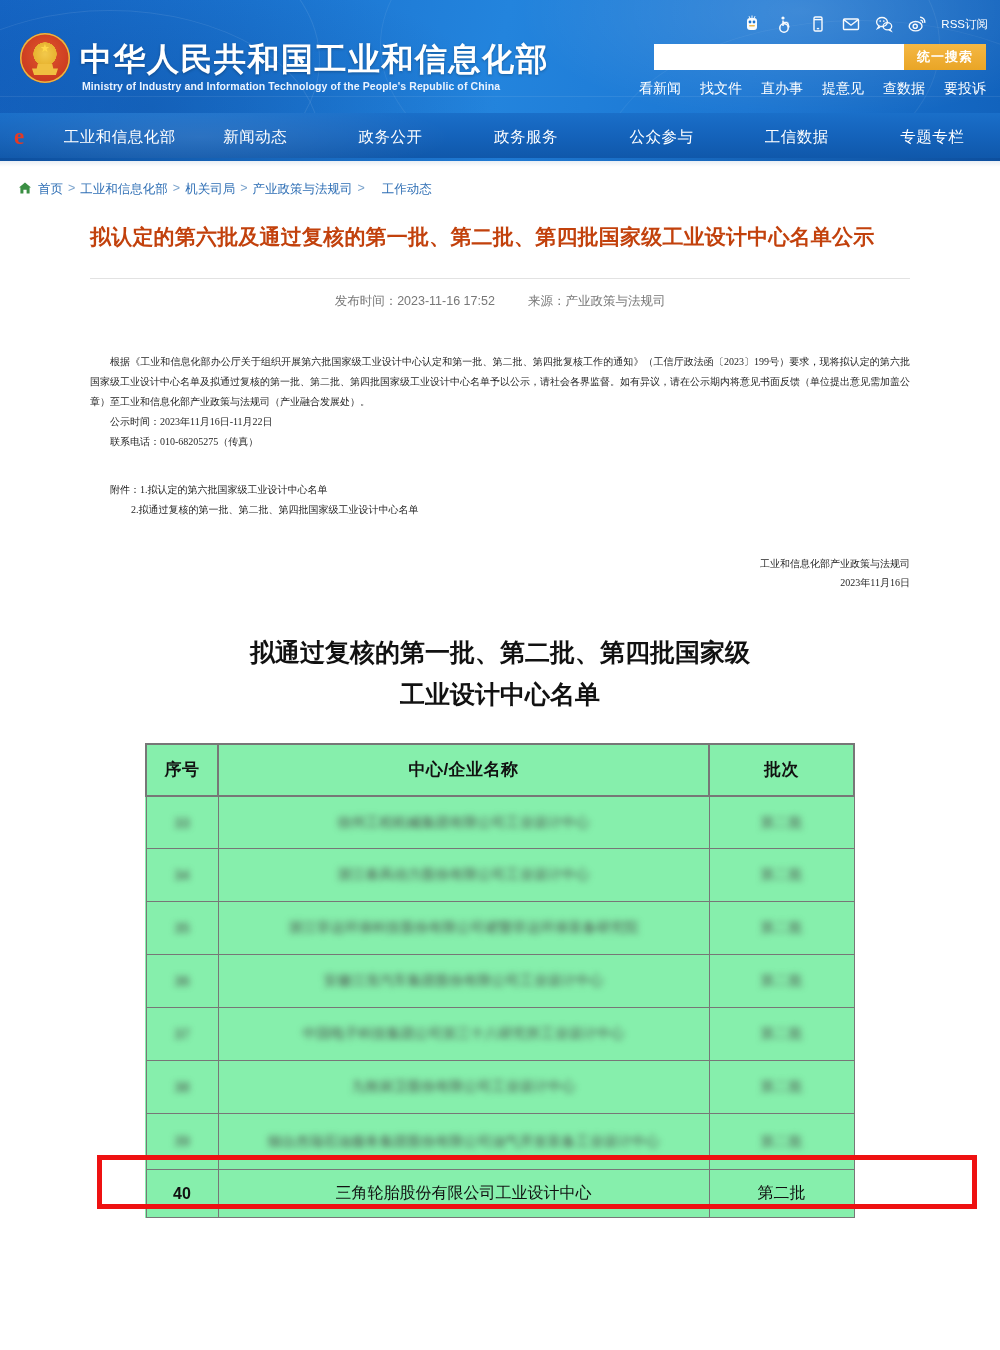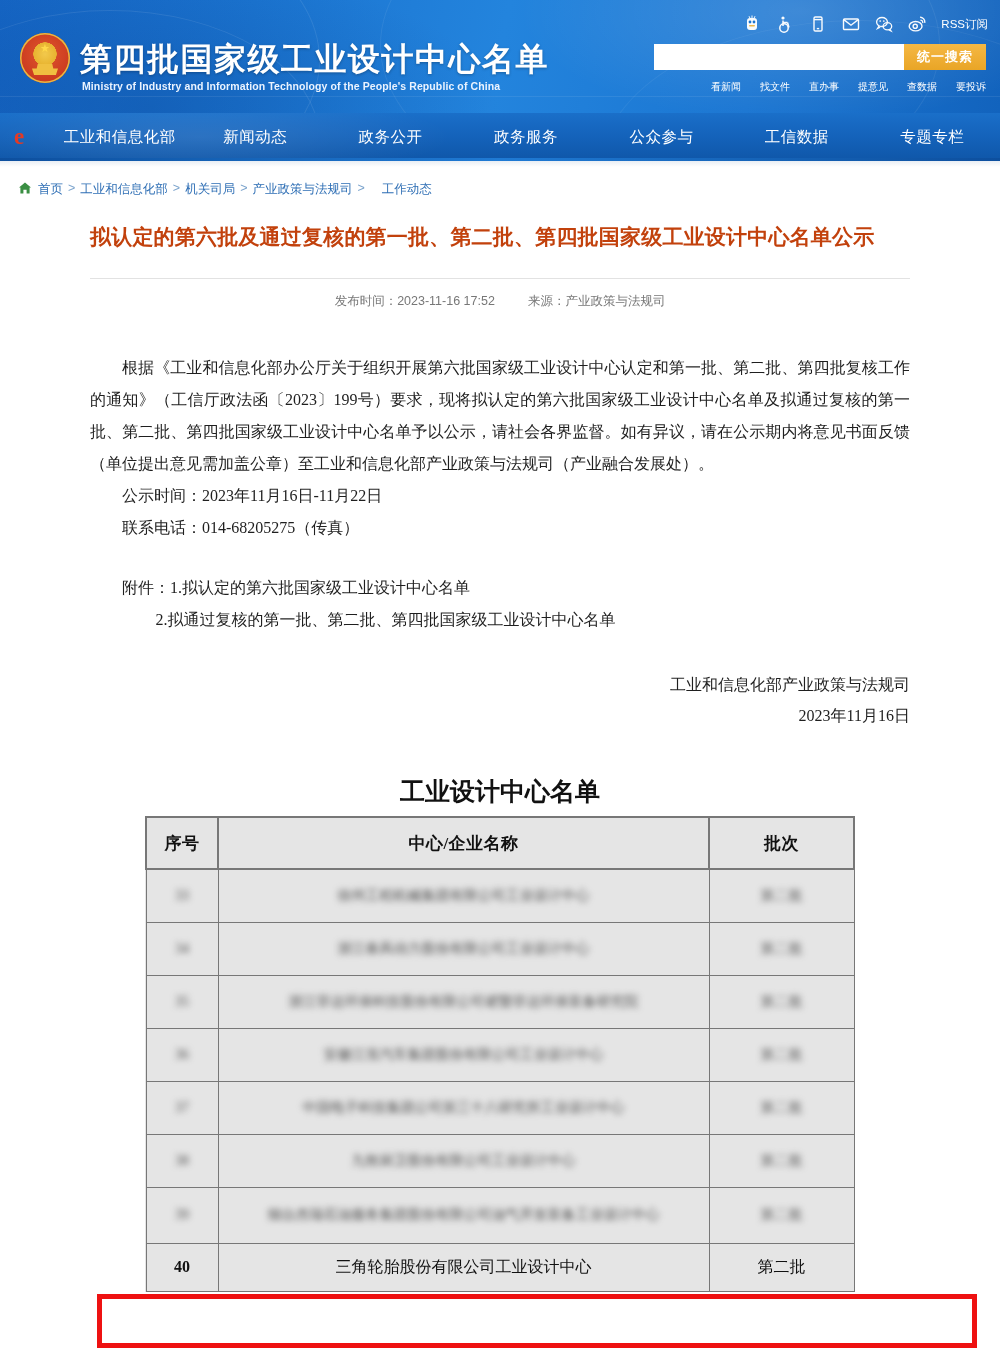--- a/index.html
+++ b/index.html
@@ -88,21 +88,21 @@
     background: linear-gradient(#f5b844, #e9a526);
     color: #ffffff; font-size: 13px; font-weight: bold;
     font-family: "Liberation Sans", sans-serif;
     letter-spacing: 1px;
   }
   .quick-links {
     position: absolute; right: 14px; top: 80px;
     display: flex; gap: 19px;
   }
   .quick-links a {
-    color: #ffffff; font-size: 10px; text-decoration: none; white-space: nowrap; font-family: Liberation Mono, monospace;
+    color: #ffffff; font-size: 14px; text-decoration: none; white-space: nowrap; font-family: Liberation Mono, monospace;
   }
 
   
   .nav {
     position: relative;
     width: 1000px; height: 48px;
     background:
       radial-gradient(ellipse 360px 60px at 20% 50%, rgba(255,255,255,0.10), rgba(255,255,255,0) 70%),
       linear-gradient(180deg, #1a6fc9 0%, #1462ba 50%, #0f56a8 100%);
     display: flex; align-items: center;
@@ -147,43 +147,43 @@
     color: #c2410c; line-height: 1.45; letter-spacing: 0.2px;
   }
   .art-meta-rule { border-top: 1px solid #e2e2e2; margin: 26px 0 0 0; }
   .art-meta {
     text-align: center; font-size: 12.5px; color: #777777;
     padding: 14px 0 0 0;
   }
   .art-meta .gap { display: inline-block; width: 26px; }
 
   .art-body {
-    margin-top: 42px; font-size: 16px; color: #1f1f1f;
+    margin-top: 42px; font-size: 10px; color: #1f1f1f;
     line-height: 2.0; text-align: justify;
     font-family: "Liberation Serif", "DejaVu Serif", serif;
   }
   .art-body p { margin: 0; }
   .indent2 { text-indent: 2em; }
   .art-note { margin-top: 4px; }
   .att-block { margin-top: 28px; }
   .att-line2 { padding-left: 4.1em; }
   .sign { margin-top: 34px; text-align: right; line-height: 1.9; }
 
   
   .list-wrap { width: 820px; margin: 40px auto 0 auto; position: relative; }
   .list-title {
     text-align: center; font-size: 25px; font-weight: bold;
     color: #111111; line-height: 1.65;
     font-family: "Liberation Serif", "DejaVu Serif", serif;
   }
 
   table.center-table {
-    margin: 4px auto 0 auto; border-collapse: collapse;
-    width: 710px; background: #e5e5e5;
-    font-family: Liberation Serif, serif;
+    margin: 28px auto 0 auto; border-collapse: collapse;
+    width: 710px; background: #86efac;
+    font-family: Liberation Sans, sans-serif;
   }
   table.center-table td, table.center-table th {
     border: 1px solid #777777; padding: 0;
     text-align: center; vertical-align: middle;
   }
   table.center-table thead th { border-width: 2px; }
   .col-no { width: 72px; }
   .col-batch { width: 145px; }
   thead th {
     height: 52px; font-size: 17px; font-weight: bold; color: #111111;
@@ -219,21 +219,21 @@
   <div class="hdr-wave w1"></div>
   <div class="hdr-wave w2"></div>
   <div class="hdr-wave w3"></div>
   <div class="hdr-wave w4"></div>
   <div class="hdr-stripe" style="left:0; top:96px; width:1000px;"></div>
 
   <div class="emblem">
     <span class="star">★</span>
     <span class="gear"></span>
   </div>
-  <div class="brand-cn">第四批国家级工业设计中心名单</div>
+  <div class="brand-cn">中华人民共和国工业和信息化部</div>
   <div class="brand-en">Ministry of Industry and Information Technology of the People's Republic of China</div>
 
   <div class="hdr-icons">
     <span title="">
       <svg class="ico" viewBox="0 0 20 20">
           <rect x="5" y="4" width="10" height="12" rx="3" fill="#fff"></rect>
           <circle cx="8" cy="8" r="1.4" fill="#1b74d0"></circle>
           <circle cx="12" cy="8" r="1.4" fill="#1b74d0"></circle>
           <rect x="7" y="11" width="6" height="1.6" rx="0.8" fill="#f5b844"></rect>
           <path d="M10 1.5 L10 4 M7 2.2 L8 4.2 M13 2.2 L12 4.2" stroke="#fff" stroke-width="1"></path>
@@ -333,36 +333,37 @@
   <div class="art-meta-rule"></div>
   <div class="art-meta">
     <span>发布时间：</span><span>2023-11-16 17:52</span>
     <span class="gap"></span>
     <span>来源：</span><span>产业政策与法规司</span>
   </div>
 
   <div class="art-body">
     <p class="indent2">根据《工业和信息化部办公厅关于组织开展第六批国家级工业设计中心认定和第一批、第二批、第四批复核工作的通知》（工信厅政法函〔2023〕199号）要求，现将拟认定的第六批国家级工业设计中心名单及拟通过复核的第一批、第二批、第四批国家级工业设计中心名单予以公示，请社会各界监督。如有异议，请在公示期内将意见书面反馈（单位提出意见需加盖公章）至工业和信息化部产业政策与法规司（产业融合发展处）。</p>
     <p class="indent2 art-note">公示时间：2023年11月16日-11月22日</p>
-    <p class="indent2">联系电话：014-68205275（传真）</p>
+    <p class="indent2">联系电话：010-68205275（传真）</p>
 
     <div class="att-block">
       <p class="indent2"><span>附件：</span><span>1.拟认定的第六批国家级工业设计中心名单</span></p>
       <p class="att-line2"><span>2.拟通过复核的第一批、第二批、第四批国家级工业设计中心名单</span></p>
     </div>
 
     <div class="sign">
       <div>工业和信息化部产业政策与法规司</div>
       <div>2023年11月16日</div>
     </div>
   </div>
 </div>
 
 <div class="list-wrap">
   <div class="list-title">
+    <div>拟通过复核的第一批、第二批、第四批国家级</div>
     <div>工业设计中心名单</div>
   </div>
 
   <table class="center-table">
     <thead>
       <tr>
         <th class="col-no">序号</th>
         <th>中心/企业名称</th>
         <th class="col-batch">批次</th>
       </tr>

